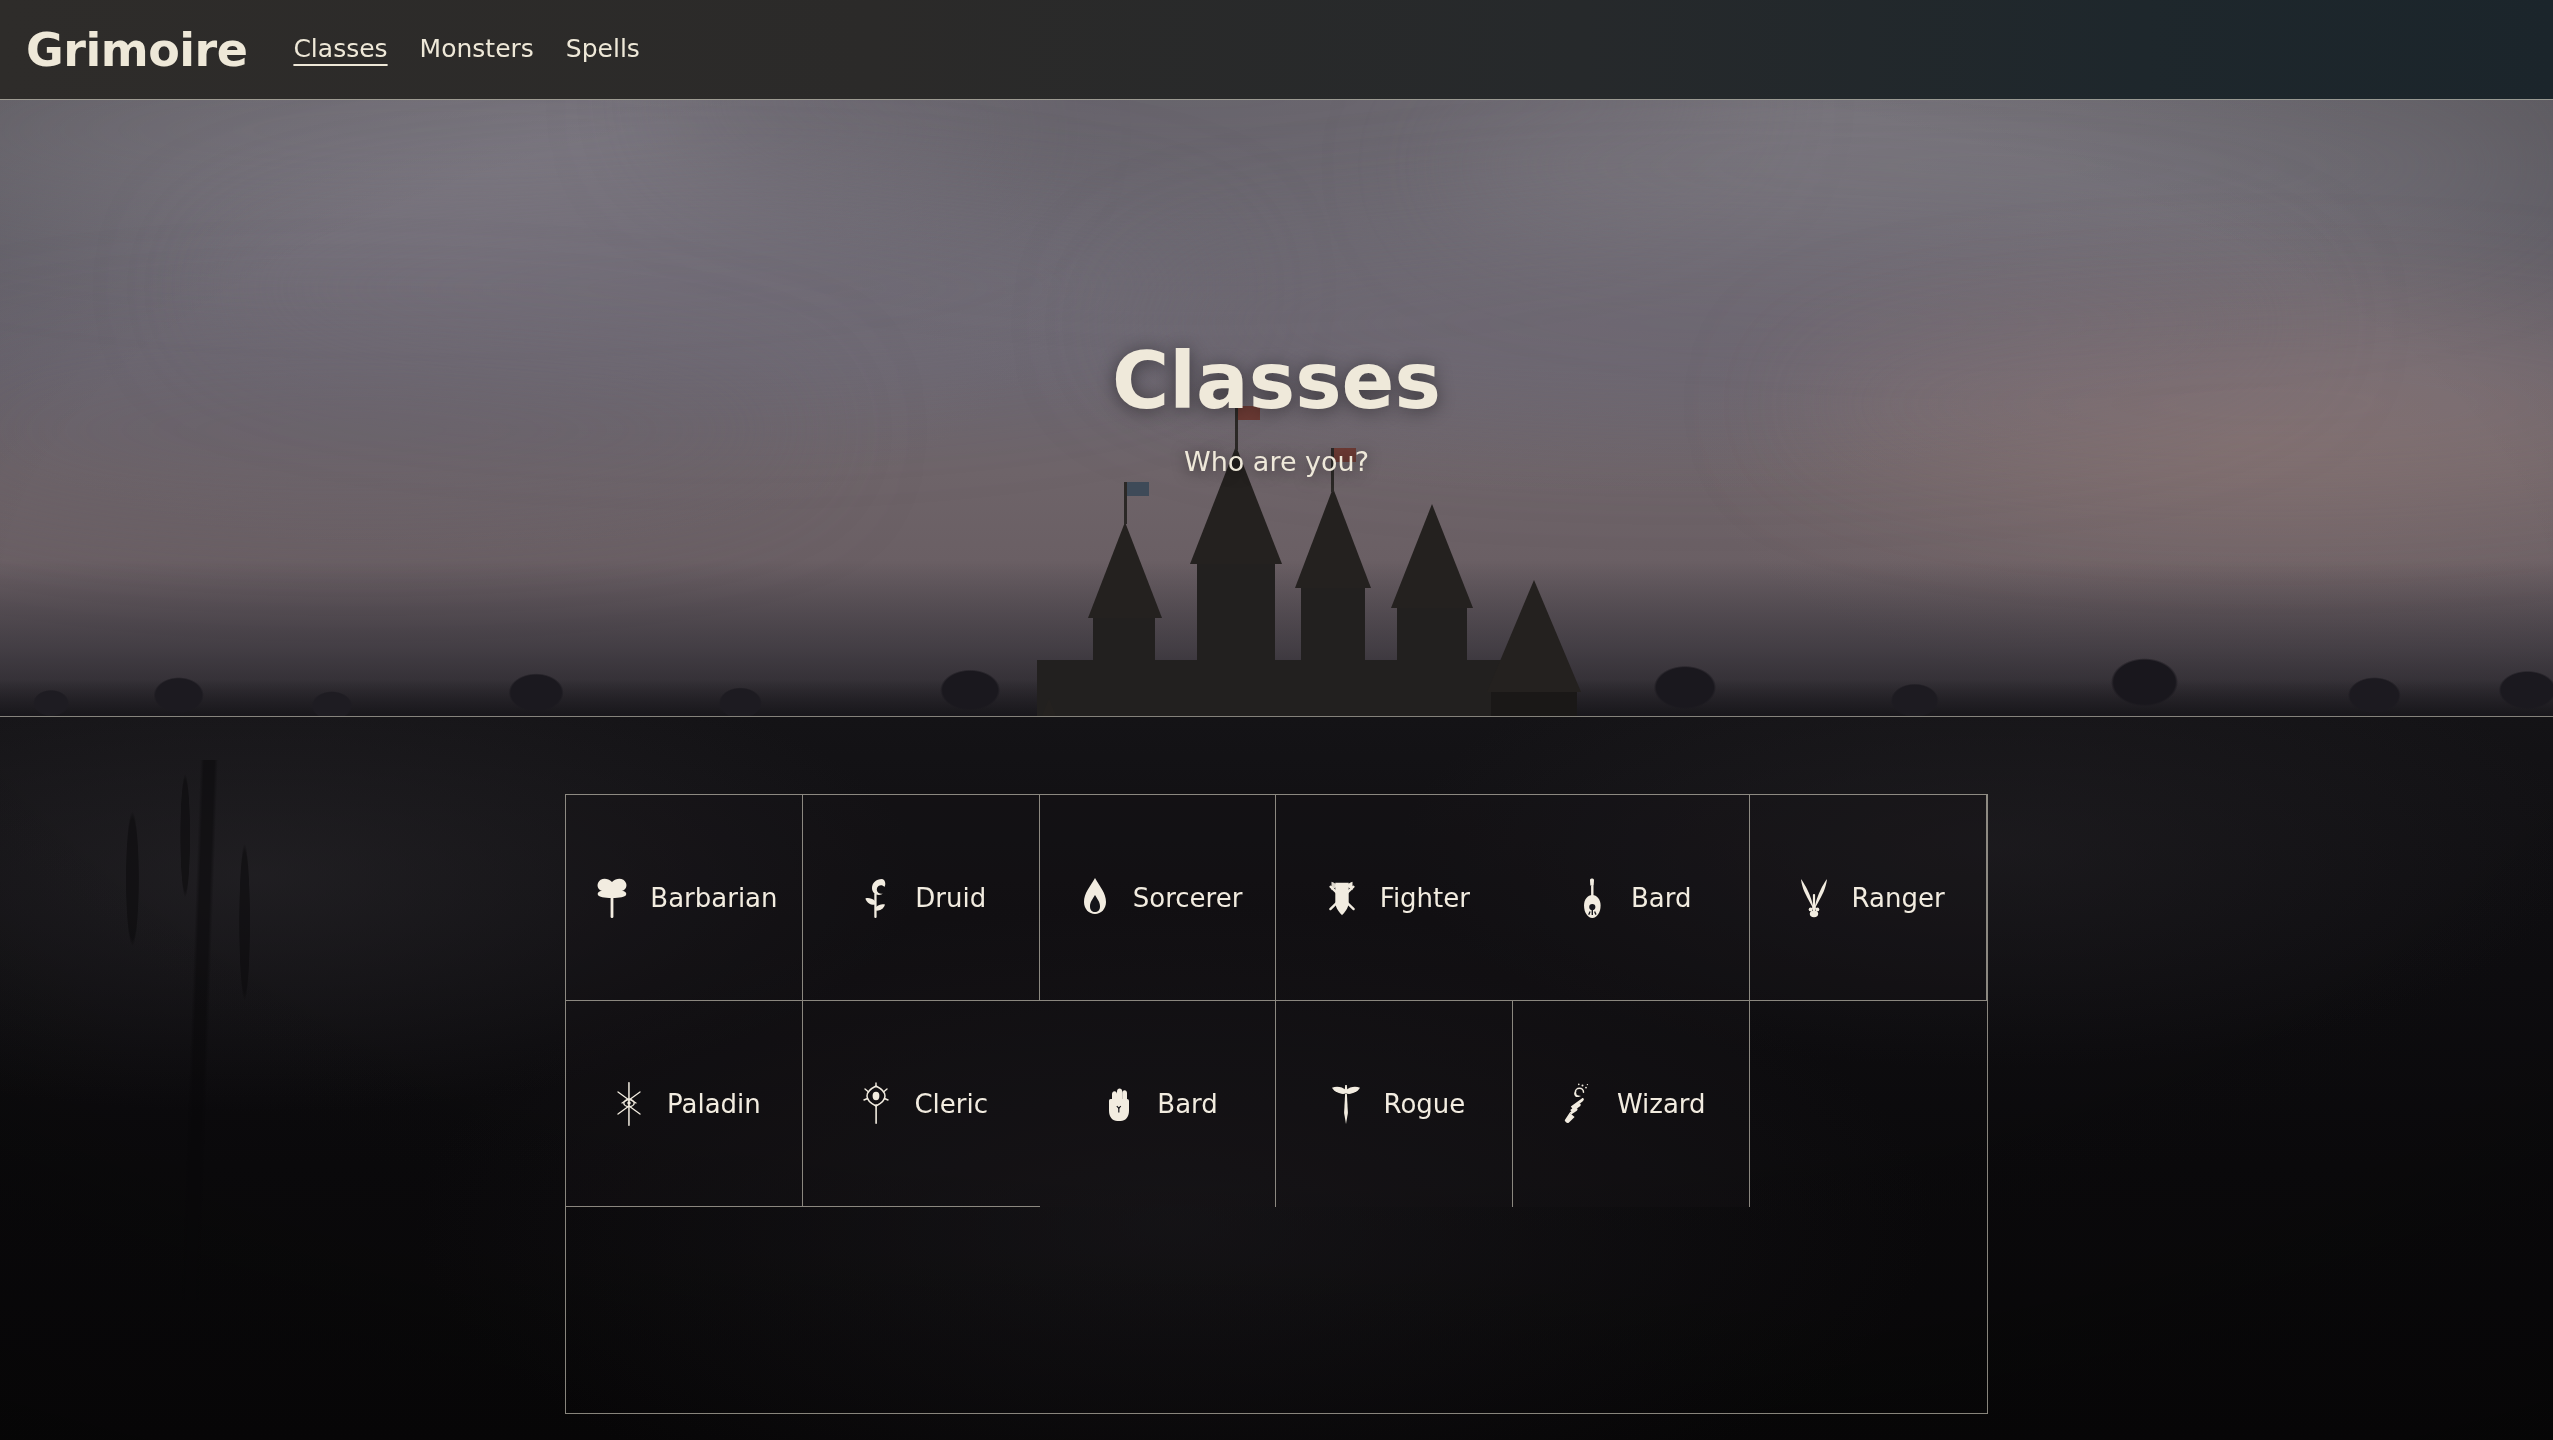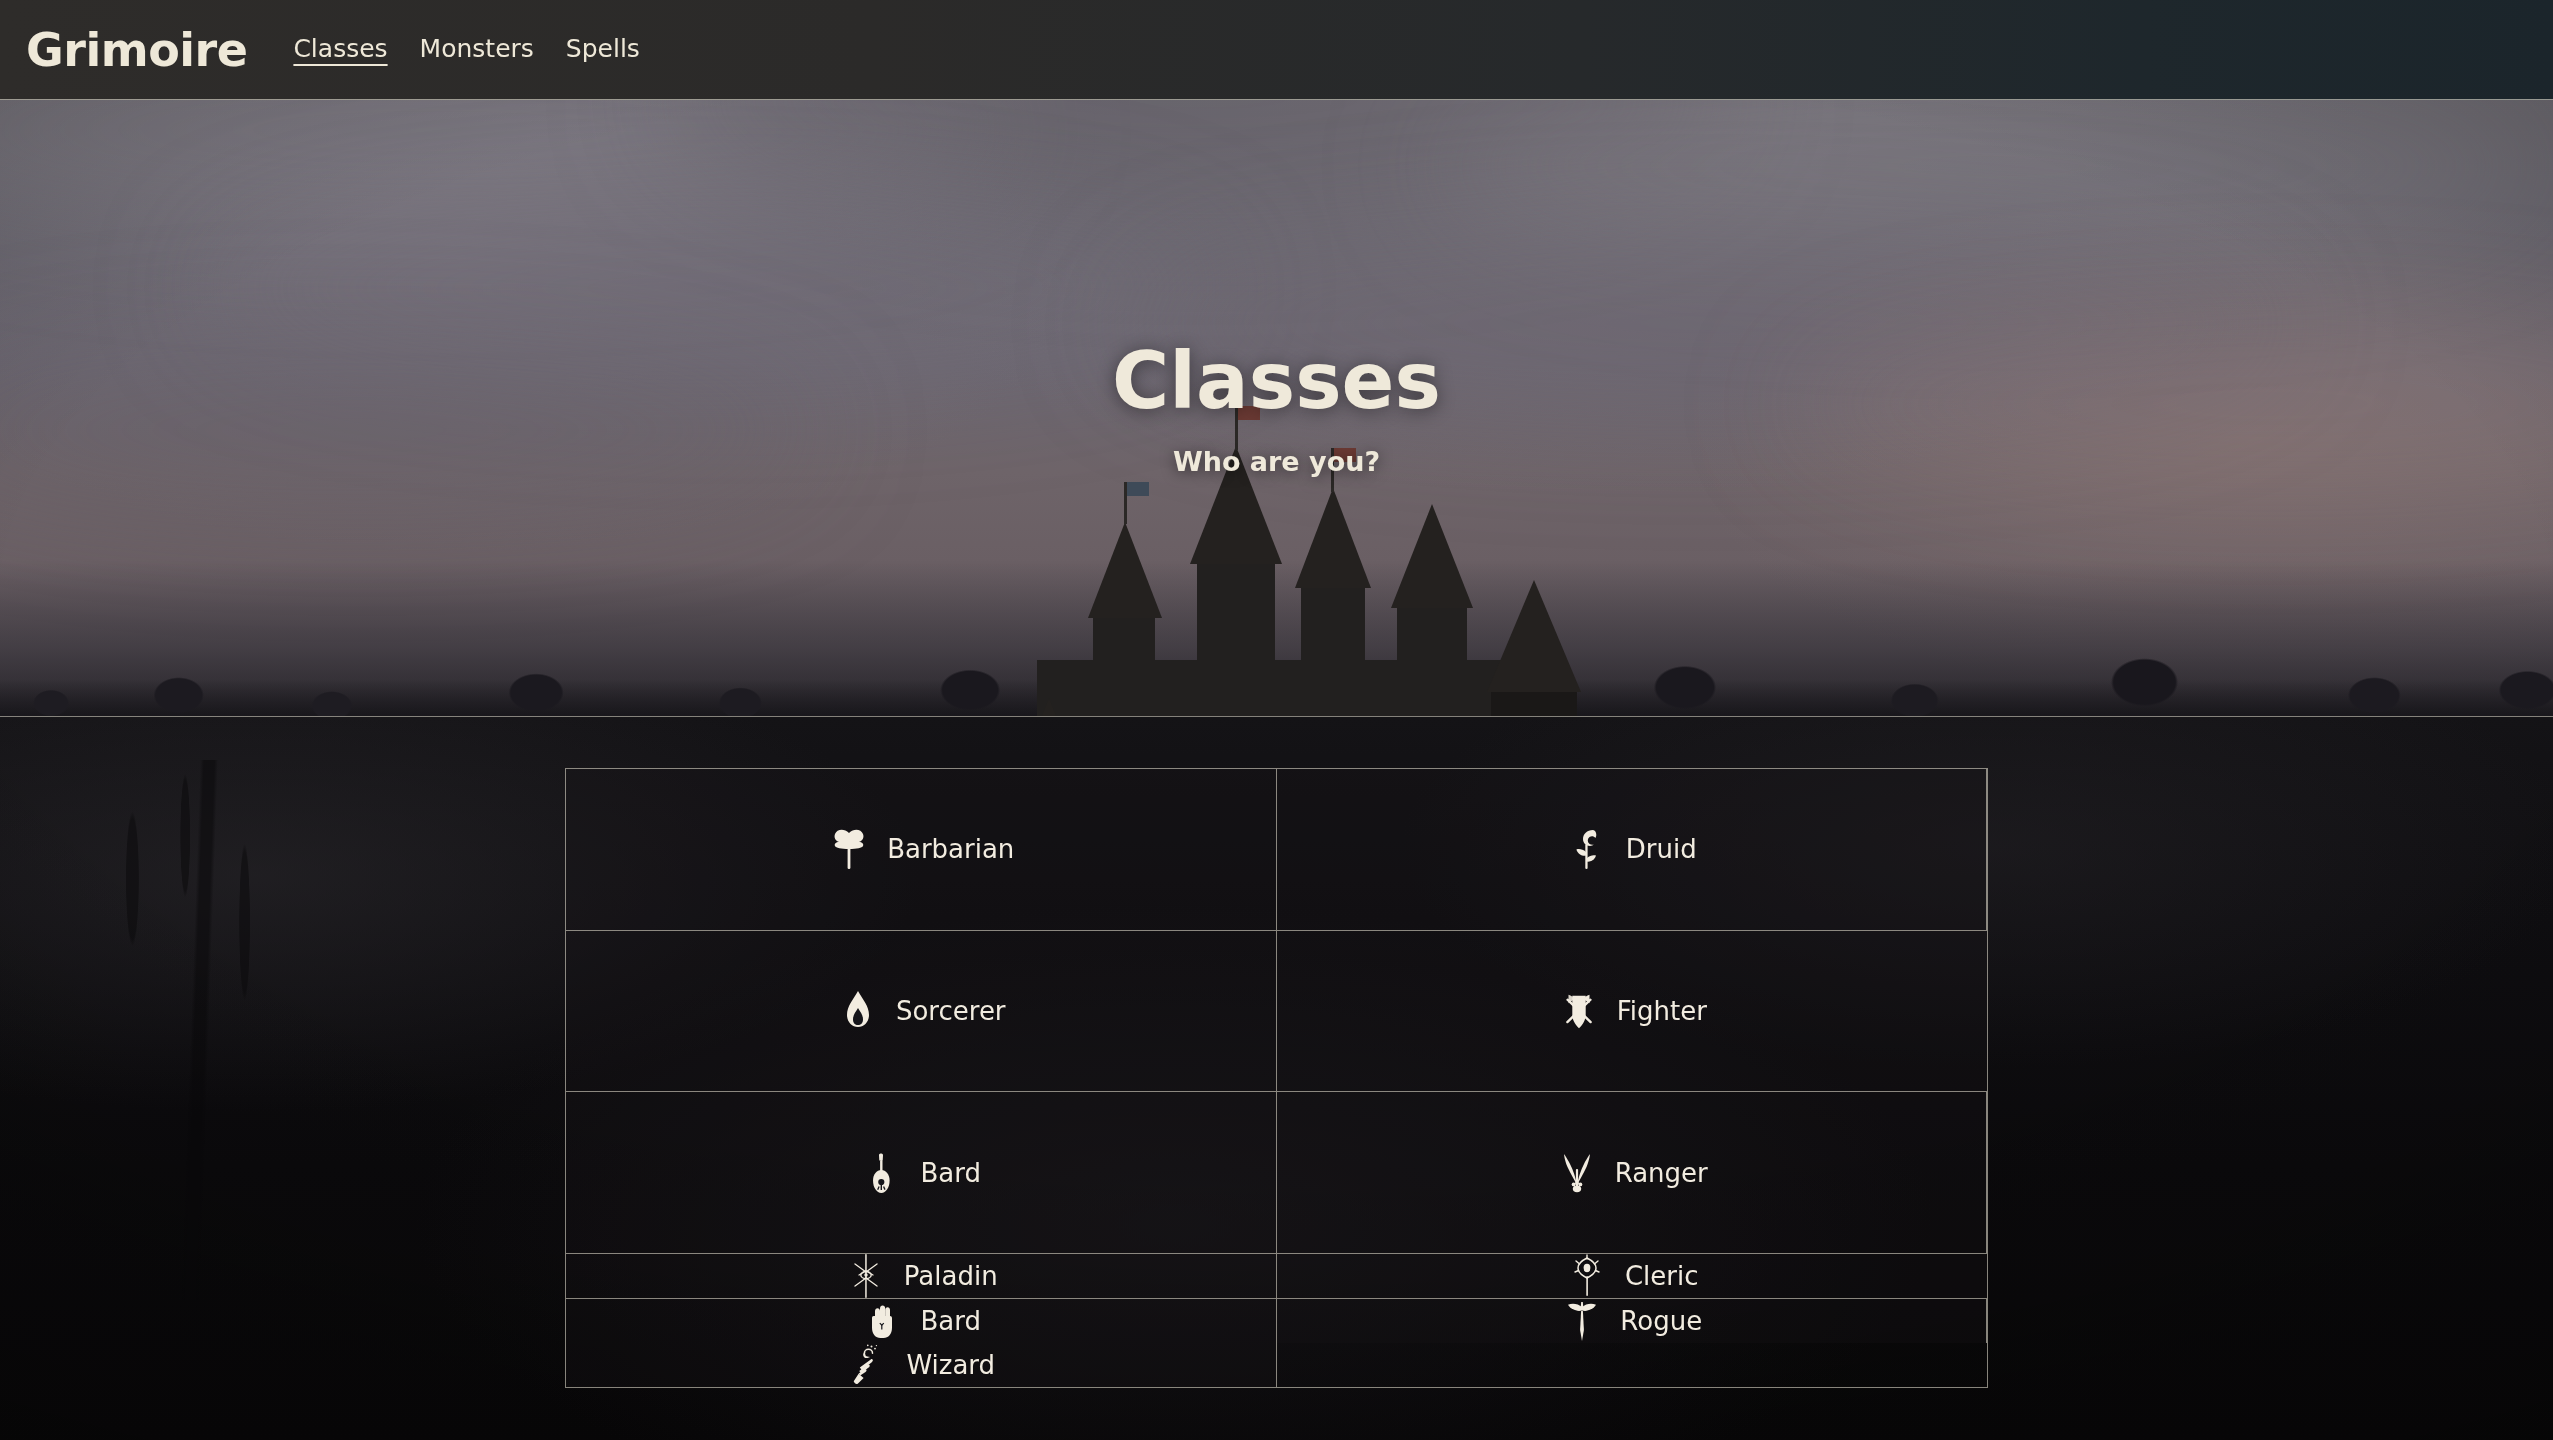--- a/index.html
+++ b/index.html
@@ -145,36 +145,37 @@
     display:flex; flex-direction:column; align-items:center; justify-content:flex-start;
     padding-top:242px; z-index:10;
   }
   .hero-title {
     color:#efe9da; font-size:78px; font-weight:700; letter-spacing:0px; line-height:1;
     font-family:"DejaVu Sans", sans-serif;
     text-shadow:0 2px 18px rgba(0,0,0,0.45);
   }
   .hero-sub {
     margin-top:26px;
-    color:#efe9da; font-size:27px; font-weight:700;
+    color:#efe9da; font-size:27px; font-weight:400;
     font-family:"DejaVu Sans", sans-serif;
     text-shadow:0 2px 14px rgba(0,0,0,0.5);
   }
 
   
   .grid-wrap {
     position:absolute; left:565px; top:768px; width:1423px; height:620px;
     z-index:10;
   }
   .grid {
     display:grid;
-    grid-template-columns:repeat(2, 1fr);
+    grid-template-columns:repeat(6, 1fr);
     grid-template-rows:repeat(3, 1fr);
     width:100%; height:100%;
     border:1px solid rgba(214,210,196,0.62);
+    margin-top:26px;
   }
   .cell {
     display:flex; align-items:center; justify-content:center; gap:16px;
     border-right:1px solid rgba(214,210,196,0.62);
     border-bottom:1px solid rgba(214,210,196,0.62);
     background:rgba(22,21,24,0.30);
     cursor:pointer;
   }
   .cell:nth-child(4n) { border-right:none; }
   .cell:nth-child(n+9) { border-bottom:none; }

